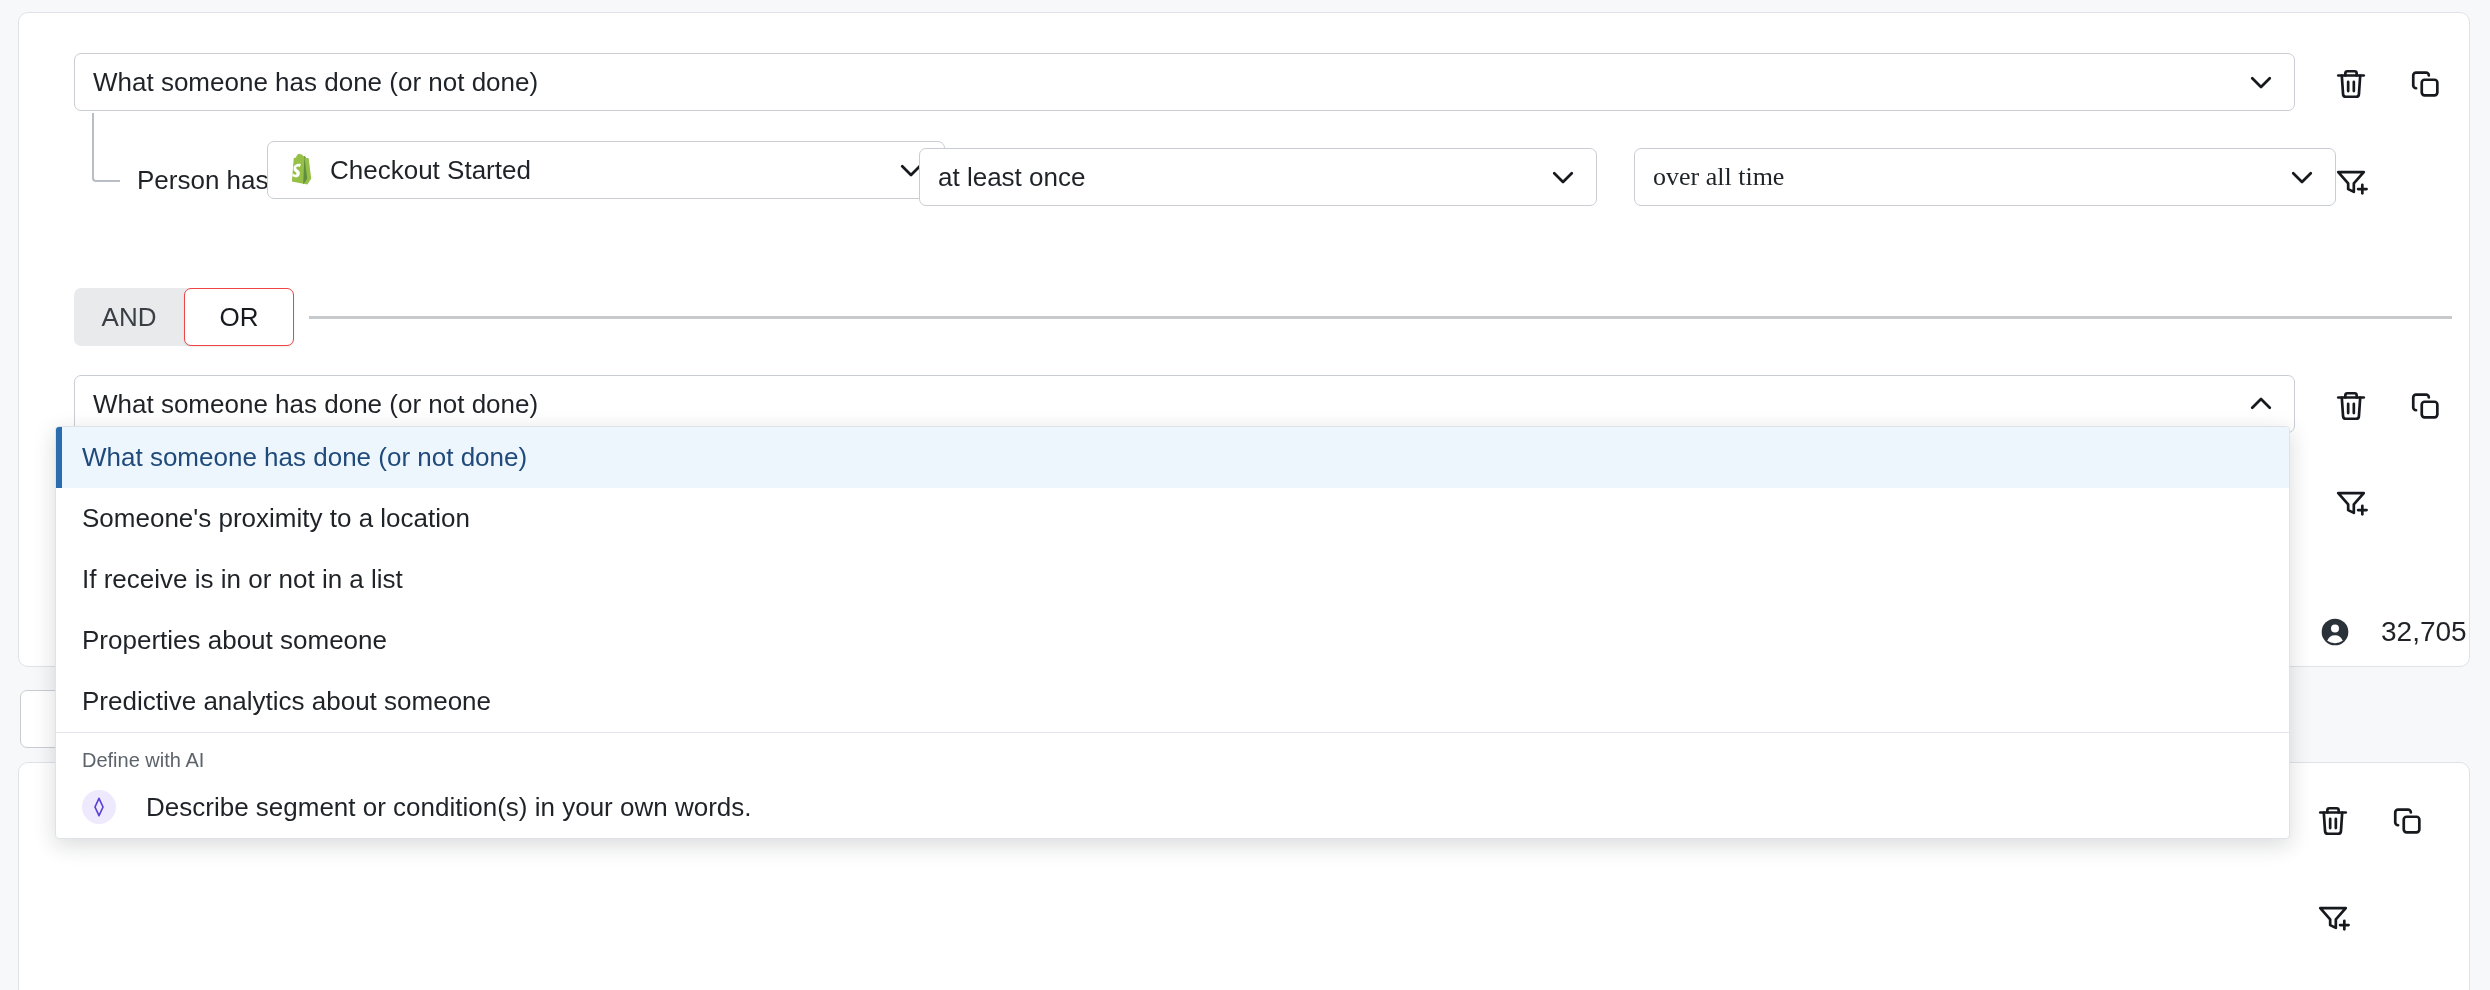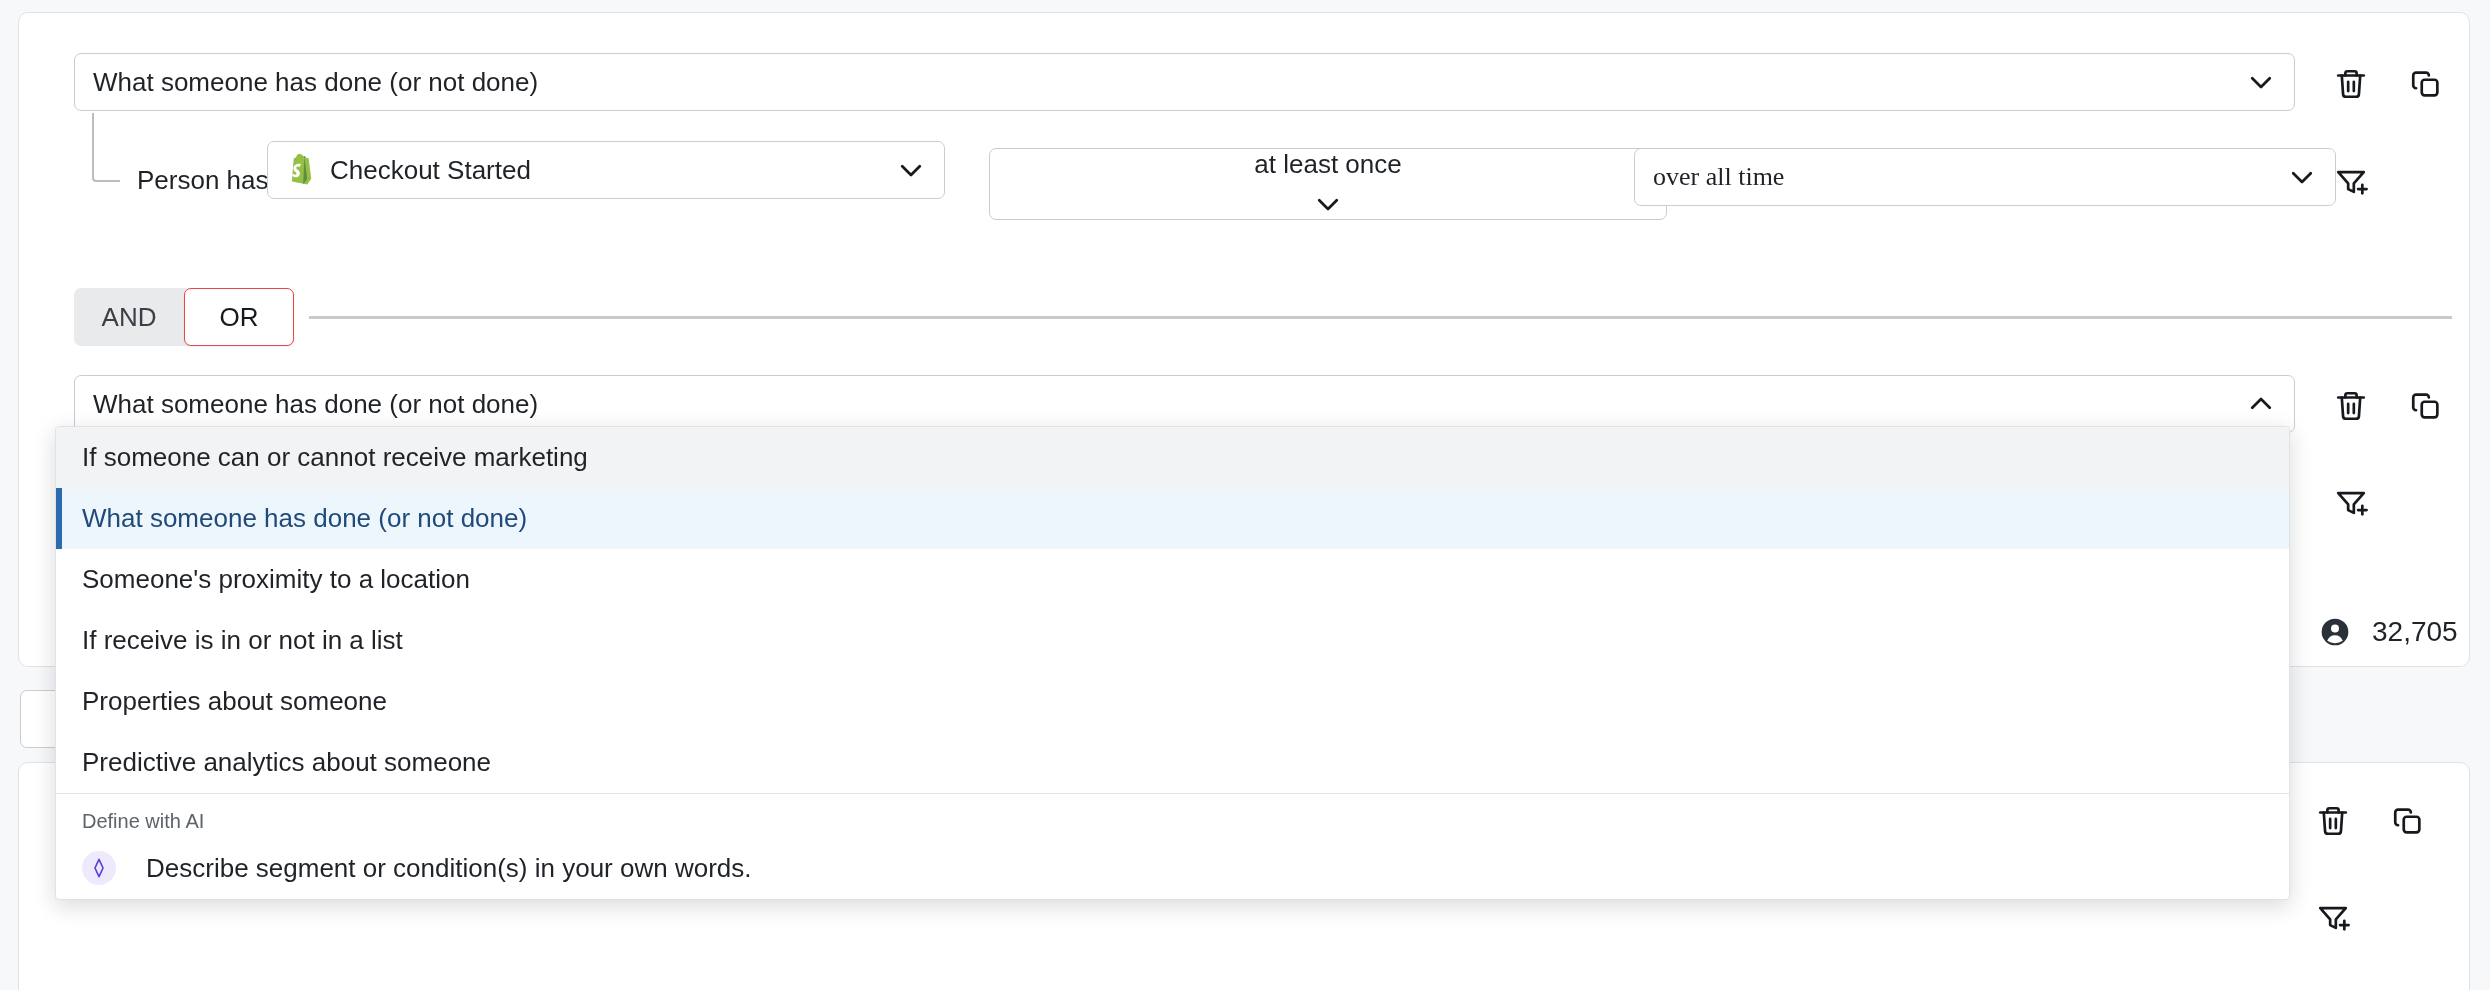--- a/index.html
+++ b/index.html
@@ -54,21 +54,21 @@
 
   
   .person-label {
     position: absolute;
     font-size: 26px;
     color: #1f2328;
     white-space: nowrap;
   }
   #person-has-1 { left: 118px; top: 152px; }
   #event-select-1 { left: 248px; top: 128px; width: 678px; height: 58px; }
-  #freq-select-1  { left: 970px; top: 135px; width: 678px; height: 72px; flex-direction: column; }
+  #freq-select-1  { left: 900px; top: 135px; width: 678px; height: 58px; }
   #time-select-1  { left: 1615px; top: 135px; width: 702px; height: 58px; font-family: Liberation Serif, serif; }
 
   .shopify-ico {
     flex: 0 0 auto;
     width: 30px; height: 34px;
     margin-right: 14px;
     display: block;
   }
 
   
@@ -112,21 +112,21 @@
   .icon-btn svg { display: block; }
   #trash-1  { left: 2310px; top: 49px; }
   #copy-1   { left: 2385px; top: 49px; }
   #filter-1 { left: 2310px; top: 147px; }
   #filter-2 { left: 2310px; top: 468px; }
 
   
   .count {
     position: absolute;
     left: 2300px; top: 603px;
-    display: flex; align-items: flex-end; gap: 21px;
+    display: flex; align-items: flex-end; gap: 30px;
     font-size: 28px; color: #1f2328;
   }
   .count svg { display: block; }
 
   
   #add-btn {
     position: absolute;
     left: 20px; top: 690px;
     width: 230px; height: 58px;
     background: #ffffff;
@@ -362,23 +362,20 @@
       <svg width="34" height="34" viewBox="0 0 24 24" fill="none" stroke="#16191d" stroke-width="1.9" stroke-linecap="round" stroke-linejoin="round">
         <path d="M3 5h18l-7 8v6l-4-2v-4z"></path>
         <line x1="17" y1="17" x2="23" y2="17"></line>
         <line x1="20" y1="14" x2="20" y2="20"></line>
       </svg>
     </div>
   </div>
 
   <div class="menu">
 
-    <div class="menu-item hover">
-      <span>If someone can or cannot receive marketing</span>
-    </div>
     <div class="menu-item selected">
       <span>What someone has done (or not done)</span>
     </div>
     <div class="menu-item">
       <span>Someone's proximity to a location</span>
     </div>
     <div class="menu-item">
       <span>If receive is in or not in a list</span>
     </div>
     <div class="menu-item">

